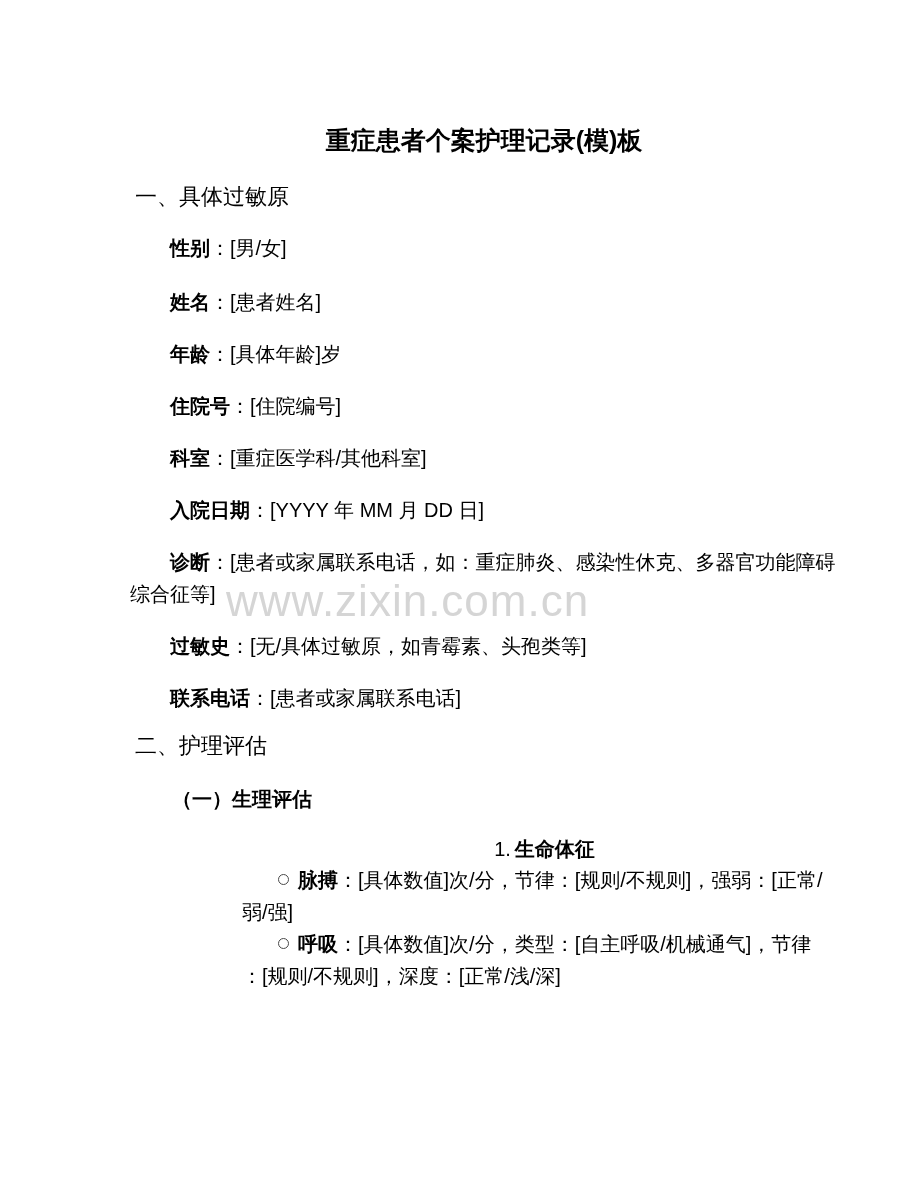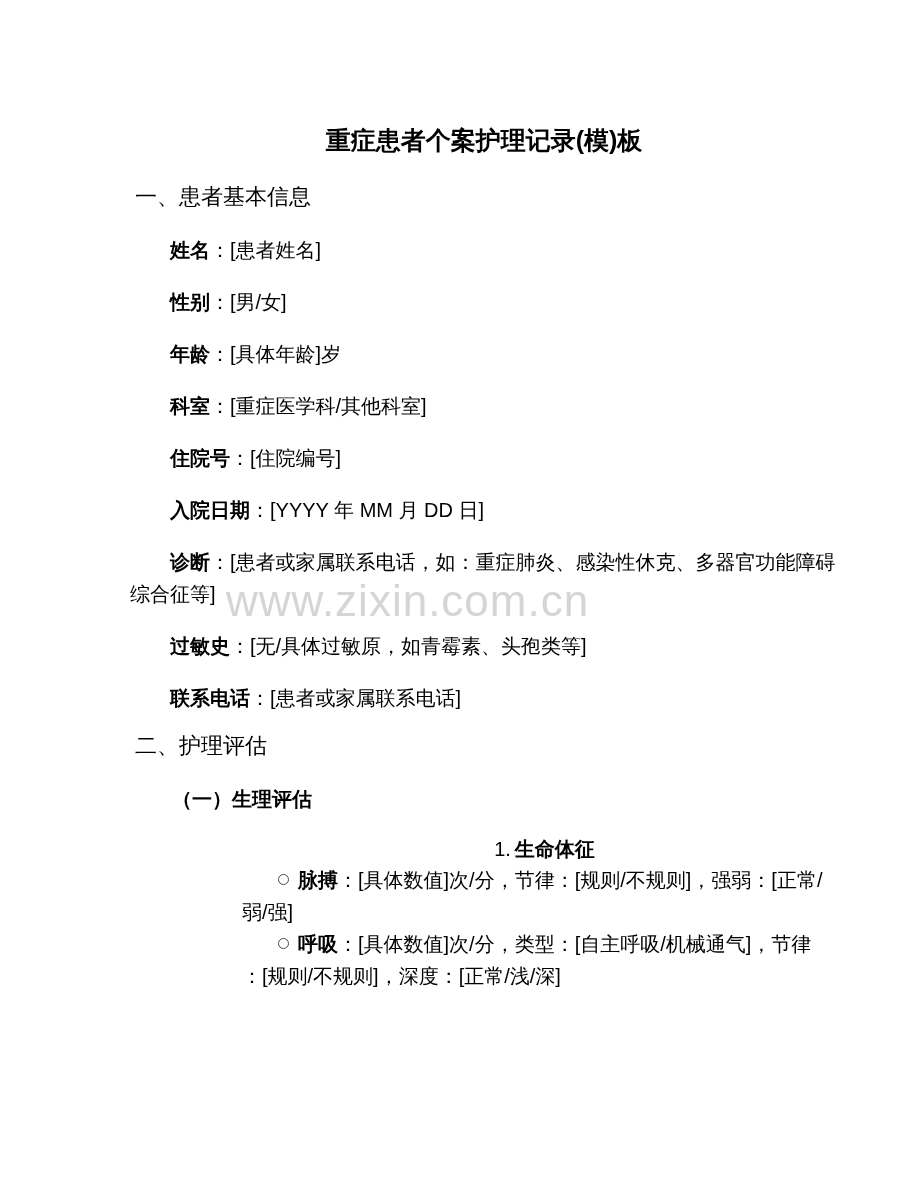--- a/index.html
+++ b/index.html
@@ -78,36 +78,36 @@
 </style>
 </head>
 <body>
 
 <div class="watermark">www.zixin.com.cn</div>
 
 <div class="content">
 
   <div class="doc-title">重症患者个案护理记录(模)板</div>
 
-  <div class="h1">一、患者基本信息</div>
+  <div class="h1">一、具体过敏原</div>
 
+  <div class="info-item">
+    <b>性别</b><span>：[男/女]</span>
+  </div>
   <div class="info-item first">
     <b>姓名</b><span>：[患者姓名]</span>
-  </div>
-  <div class="info-item">
-    <b>性别</b><span>：[男/女]</span>
   </div>
   <div class="info-item">
     <b>年龄</b><span>：[具体年龄]岁</span>
   </div>
   <div class="info-item">
-    <b>科室</b><span>：[重症医学科/其他科室]</span>
+    <b>住院号</b><span>：[住院编号]</span>
   </div>
   <div class="info-item">
-    <b>住院号</b><span>：[住院编号]</span>
+    <b>科室</b><span>：[重症医学科/其他科室]</span>
   </div>
   <div class="info-item">
     <b>入院日期</b><span>：[YYYY 年 MM 月 DD 日]</span>
   </div>
   <div class="info-item">
     <b>诊断</b><span>：[患者或家属联系电话，如：重症肺炎、感染性休克、多器官功能障碍</span><span class="line2">综合征等]</span>
   </div>
   <div class="info-item">
     <b>过敏史</b><span>：[无/具体过敏原，如青霉素、头孢类等]</span>
   </div>

